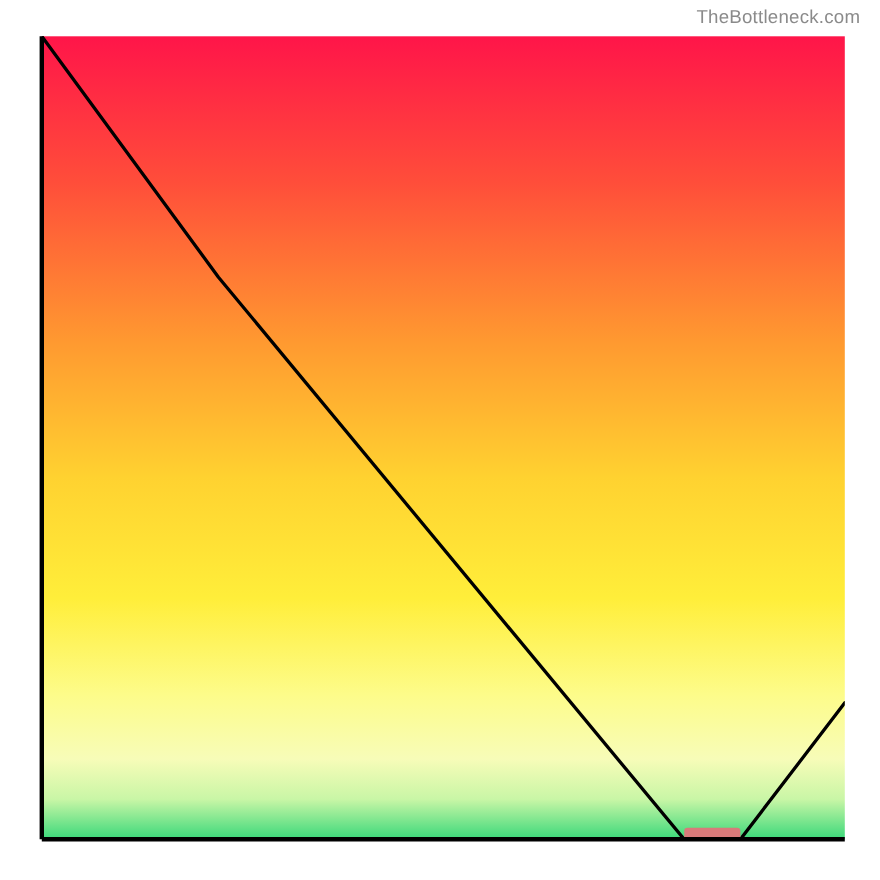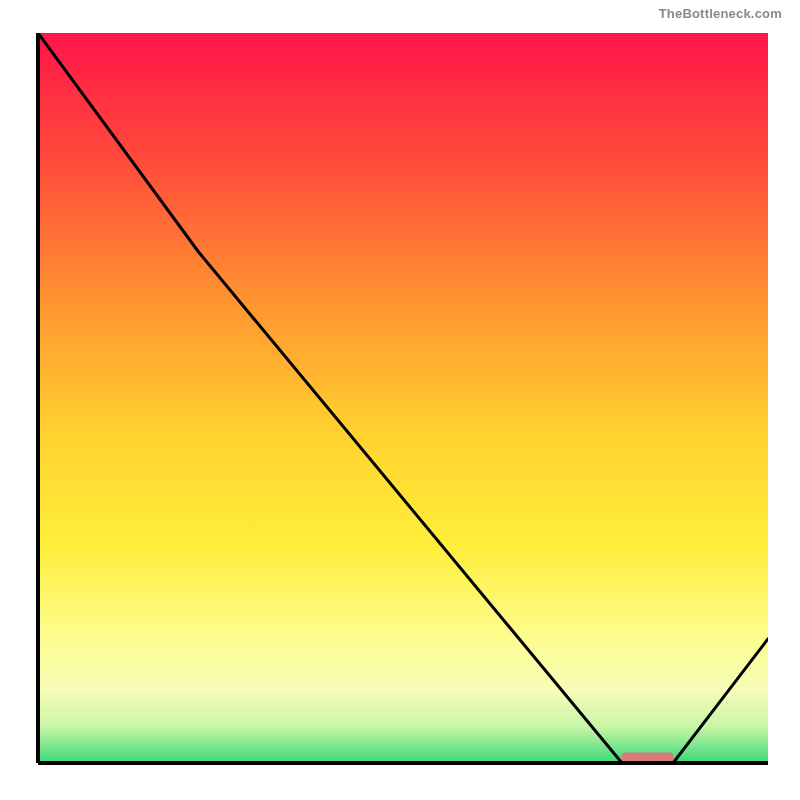--- a/index.html
+++ b/index.html
@@ -13,23 +13,23 @@
   }
   .wrap {
     position: relative;
     width: 800px;
     height: 800px;
   }
   .attribution {
     position: absolute;
     top: 6px;
     right: 18px;
-    font-size: 13px;
+    font-size: 17px;
     color: #8a8a8a;
-    font-weight: 700;
+    font-weight: 400;
     letter-spacing: 0.2px;
   }
   .chart-svg {
     position: absolute;
     left: 0;
     top: 0;
   }
 </style>
 </head>
 <body>

